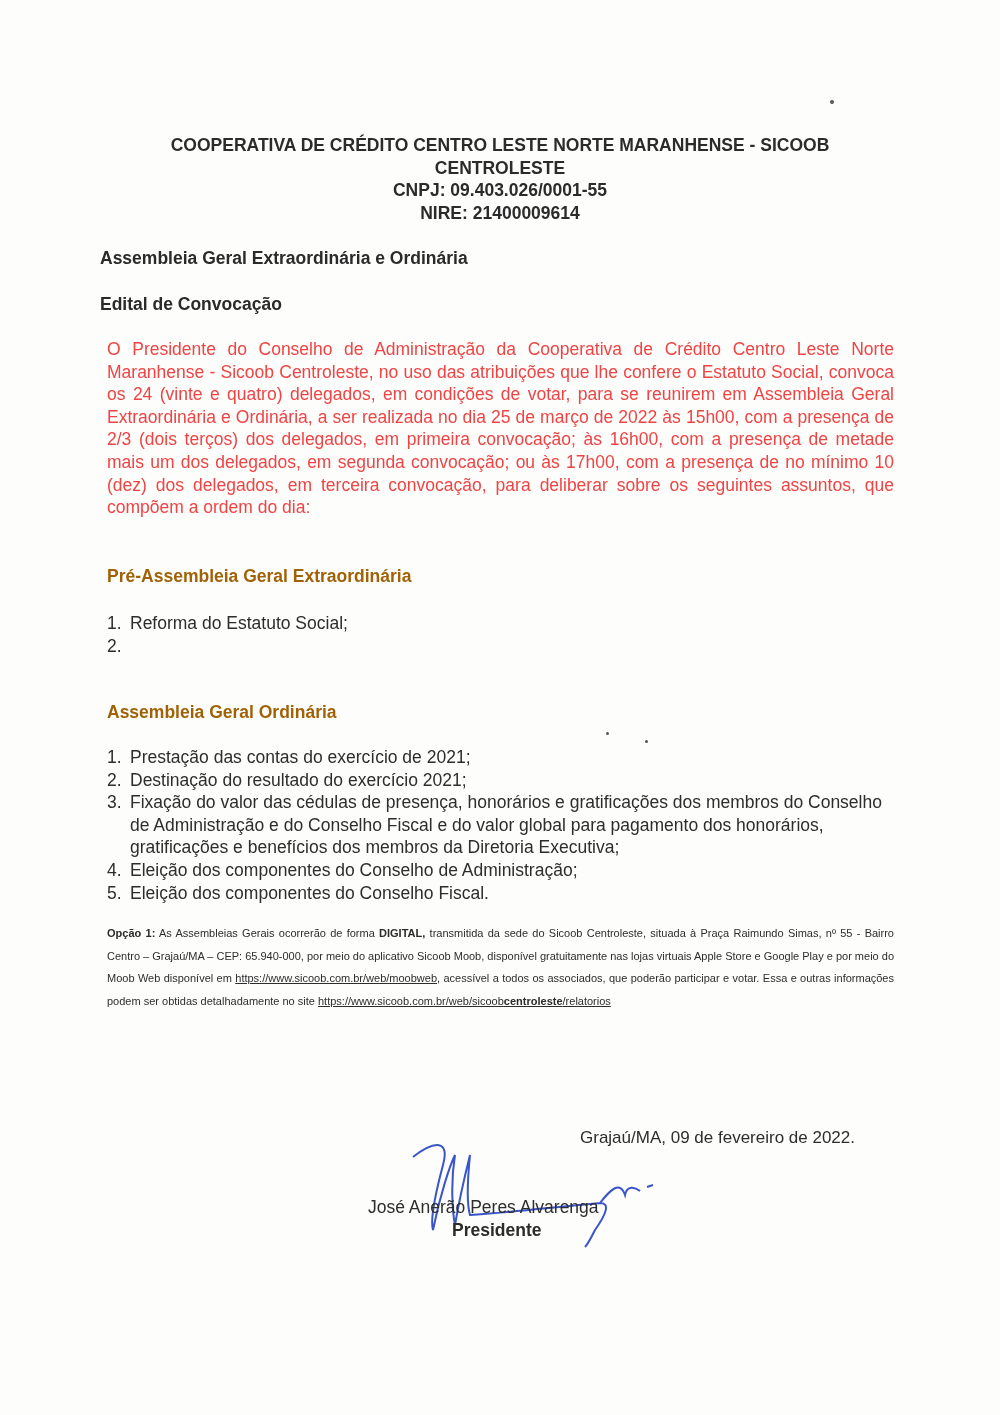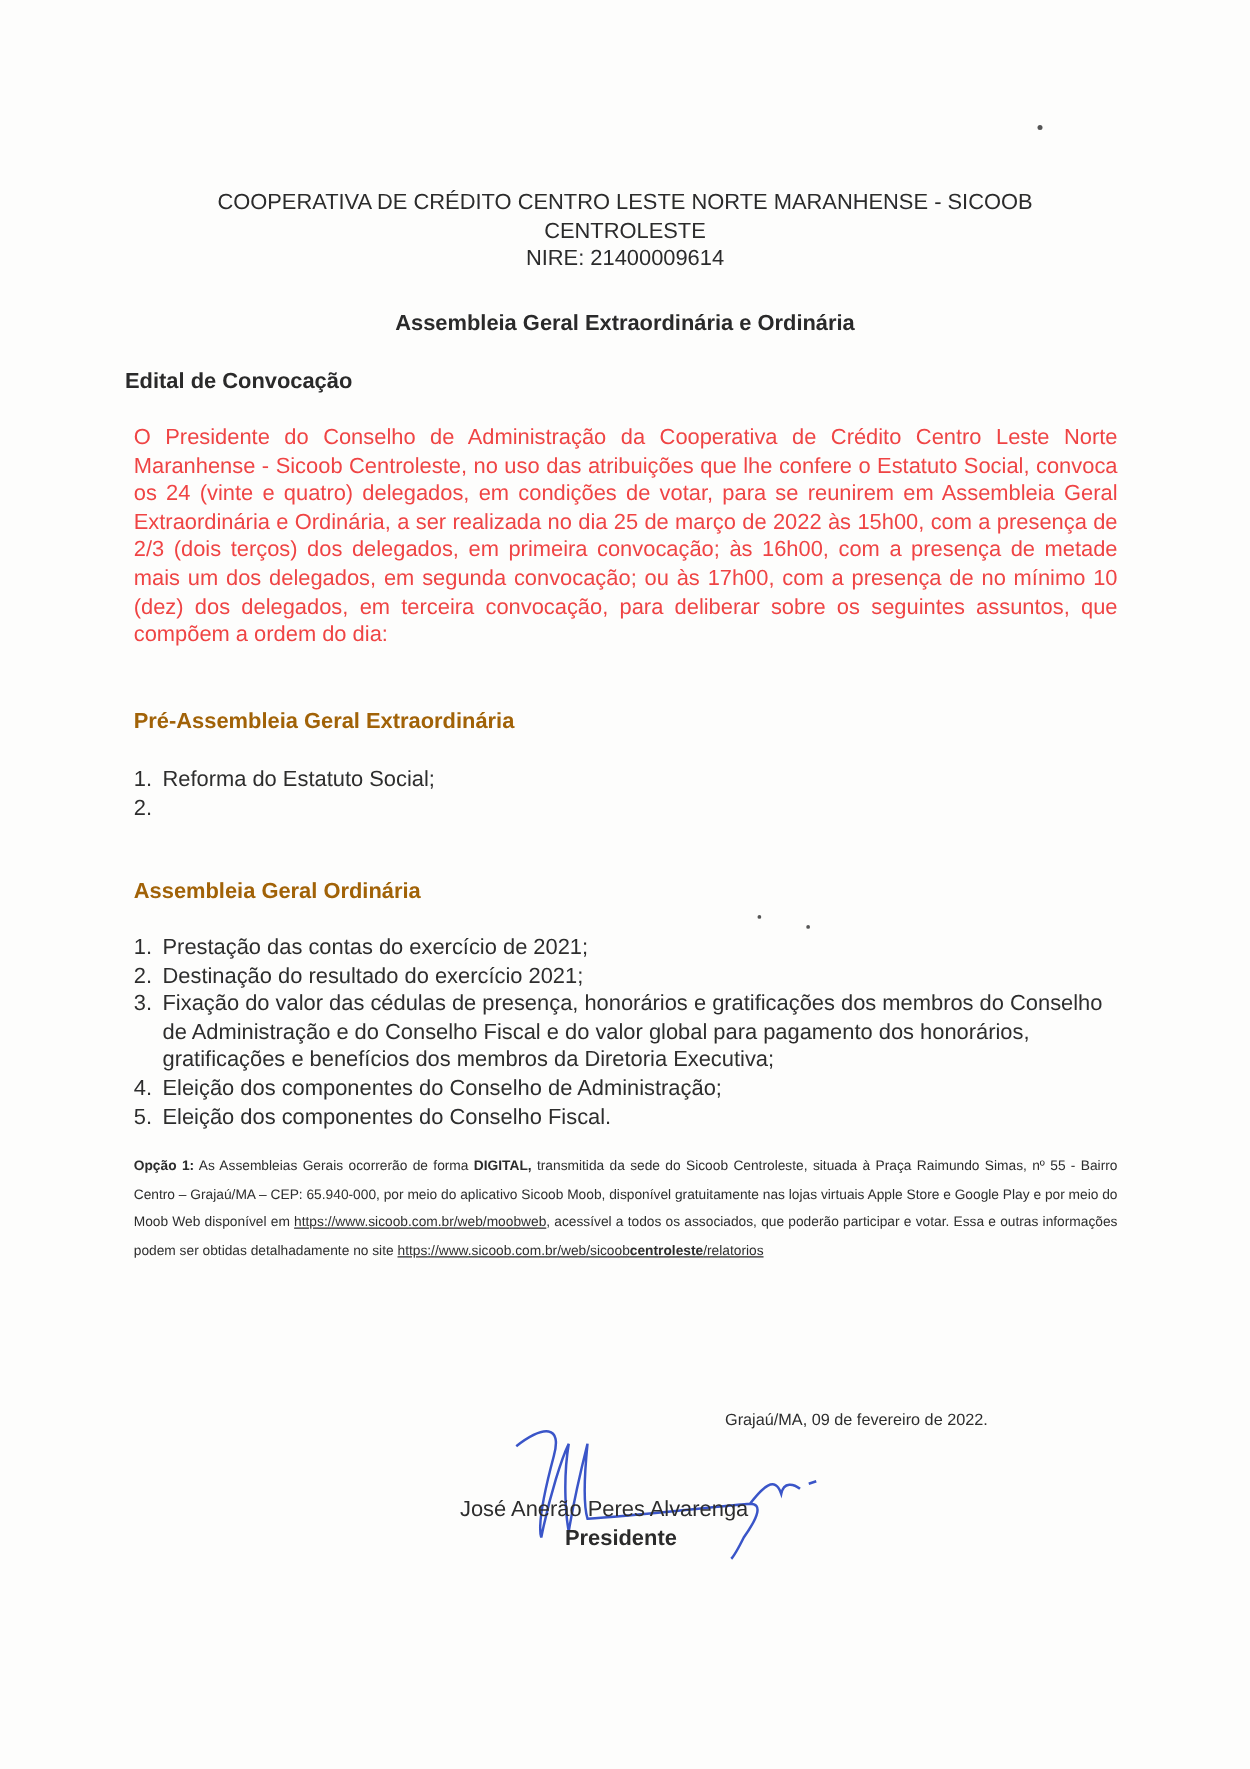--- a/index.html
+++ b/index.html
@@ -1,46 +1,47 @@
 <!DOCTYPE html>
 <html><head>
 <meta charset="utf-8">
 <style>
   html, body { margin: 0; padding: 0; }
   body {
     width: 1000px; height: 1415px; background: #fdfdfc; position: relative; overflow: hidden;
     font-family: "Liberation Sans", sans-serif; color: #2a2a2a;
   }
   .page { position: absolute; left: 0; top: 0; width: 1000px; height: 1415px; }
-  .header { position: absolute; left: 100px; top: 134px; width: 800px; text-align: center; font-weight: normal; font-size: 17.5px; line-height: 22.5px; color: #2b2b2b; margin-top: 16px; }
+  .header { position: absolute; left: 100px; top: 134px; width: 800px; text-align: center; font-weight: bold; font-size: 17.5px; line-height: 22.5px; color: #2b2b2b; }
   .header div { white-space: nowrap; }
-  .title1 { position: absolute; left: 100px; top: 248px; width: 800px; text-align: center; font-weight: bold; font-size: 17.5px; }
+  .title1 { position: absolute; left: 100px; top: 248px; width: 800px; text-align: left; font-weight: bold; font-size: 17.5px; }
   .title2 { position: absolute; left: 100px; top: 294px; width: 800px; text-align: left; font-weight: bold; font-size: 17.5px; }
   .intro { position: absolute; left: 107px; top: 338px; width: 787px; font-size: 17.5px; line-height: 22.6px; text-align: justify; color: #ef4444; }
   .sec-title { position: absolute; left: 107px; font-weight: bold; font-size: 17.5px; color: #a16207; }
   .list { position: absolute; left: 107px; width: 795px; margin: 0; padding: 0; list-style: none; font-size: 17.5px; line-height: 22.6px; color: #2d2d2d; }
   .list li { position: relative; padding-left: 23px; }
   .list li .num { position: absolute; left: 0; top: 0; }
   .option { position: absolute; left: 107px; top: 922px; width: 787px; font-size: 11px; line-height: 22.6px; text-align: justify; color: #2d2d2d; }
   .option b { color: #2b2b2b; }
   .link { text-decoration: underline; color: #2d2d2d; }
-  .date { position: absolute; left: 580px; top: 1128px; font-size: 13px; color: #2d2d2d; }
+  .date { position: absolute; left: 580px; top: 1128px; font-size: 17px; color: #2d2d2d; }
   .signer { position: absolute; left: 368px; top: 1197px; font-size: 17.5px; color: #2d2d2d; }
   .role { position: absolute; left: 452px; top: 1220px; font-size: 17.5px; font-weight: bold; color: #2b2b2b; }
   .sig { position: absolute; left: 395px; top: 1135px; width: 280px; height: 115px; }
   .speck { position: absolute; background: #555; border-radius: 50%; }
 </style>
 </head>
 <body>
 
 <div class="page">
 
   <div class="header">
     <div>COOPERATIVA DE CRÉDITO CENTRO LESTE NORTE MARANHENSE - SICOOB</div>
     <div>CENTROLESTE</div>
+    <div>CNPJ: 09.403.026/0001-55</div>
     <div>NIRE: 21400009614</div>
   </div>
 
   <div class="title1">Assembleia Geral Extraordinária e Ordinária</div>
   <div class="title2">Edital de Convocação</div>
 
   <div class="intro">O Presidente do Conselho de Administração da Cooperativa de Crédito Centro Leste Norte Maranhense - Sicoob Centroleste, no uso das atribuições que lhe confere o Estatuto Social, convoca os 24 (vinte e quatro) delegados, em condições de votar, para se reunirem em Assembleia Geral Extraordinária e Ordinária, a ser realizada no dia 25 de março de 2022 às 15h00, com a presença de 2/3 (dois terços)  dos delegados, em primeira convocação; às 16h00, com a presença de metade mais um dos delegados, em segunda convocação; ou às 17h00, com a presença de no mínimo 10 (dez) dos delegados, em terceira convocação, para deliberar sobre os seguintes assuntos, que compõem a ordem do dia:</div>
 
   <div class="sec-title" style="top:566px;">Pré-Assembleia Geral Extraordinária</div>
   <ul class="list" style="top:612px;">

